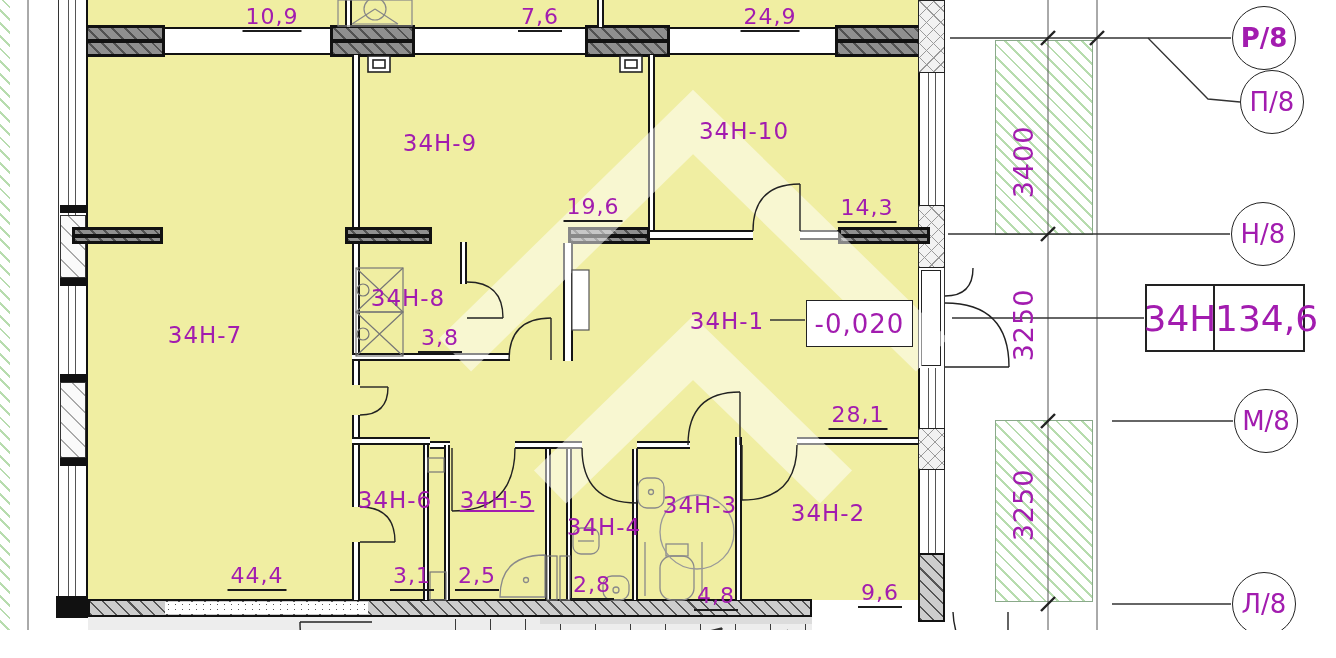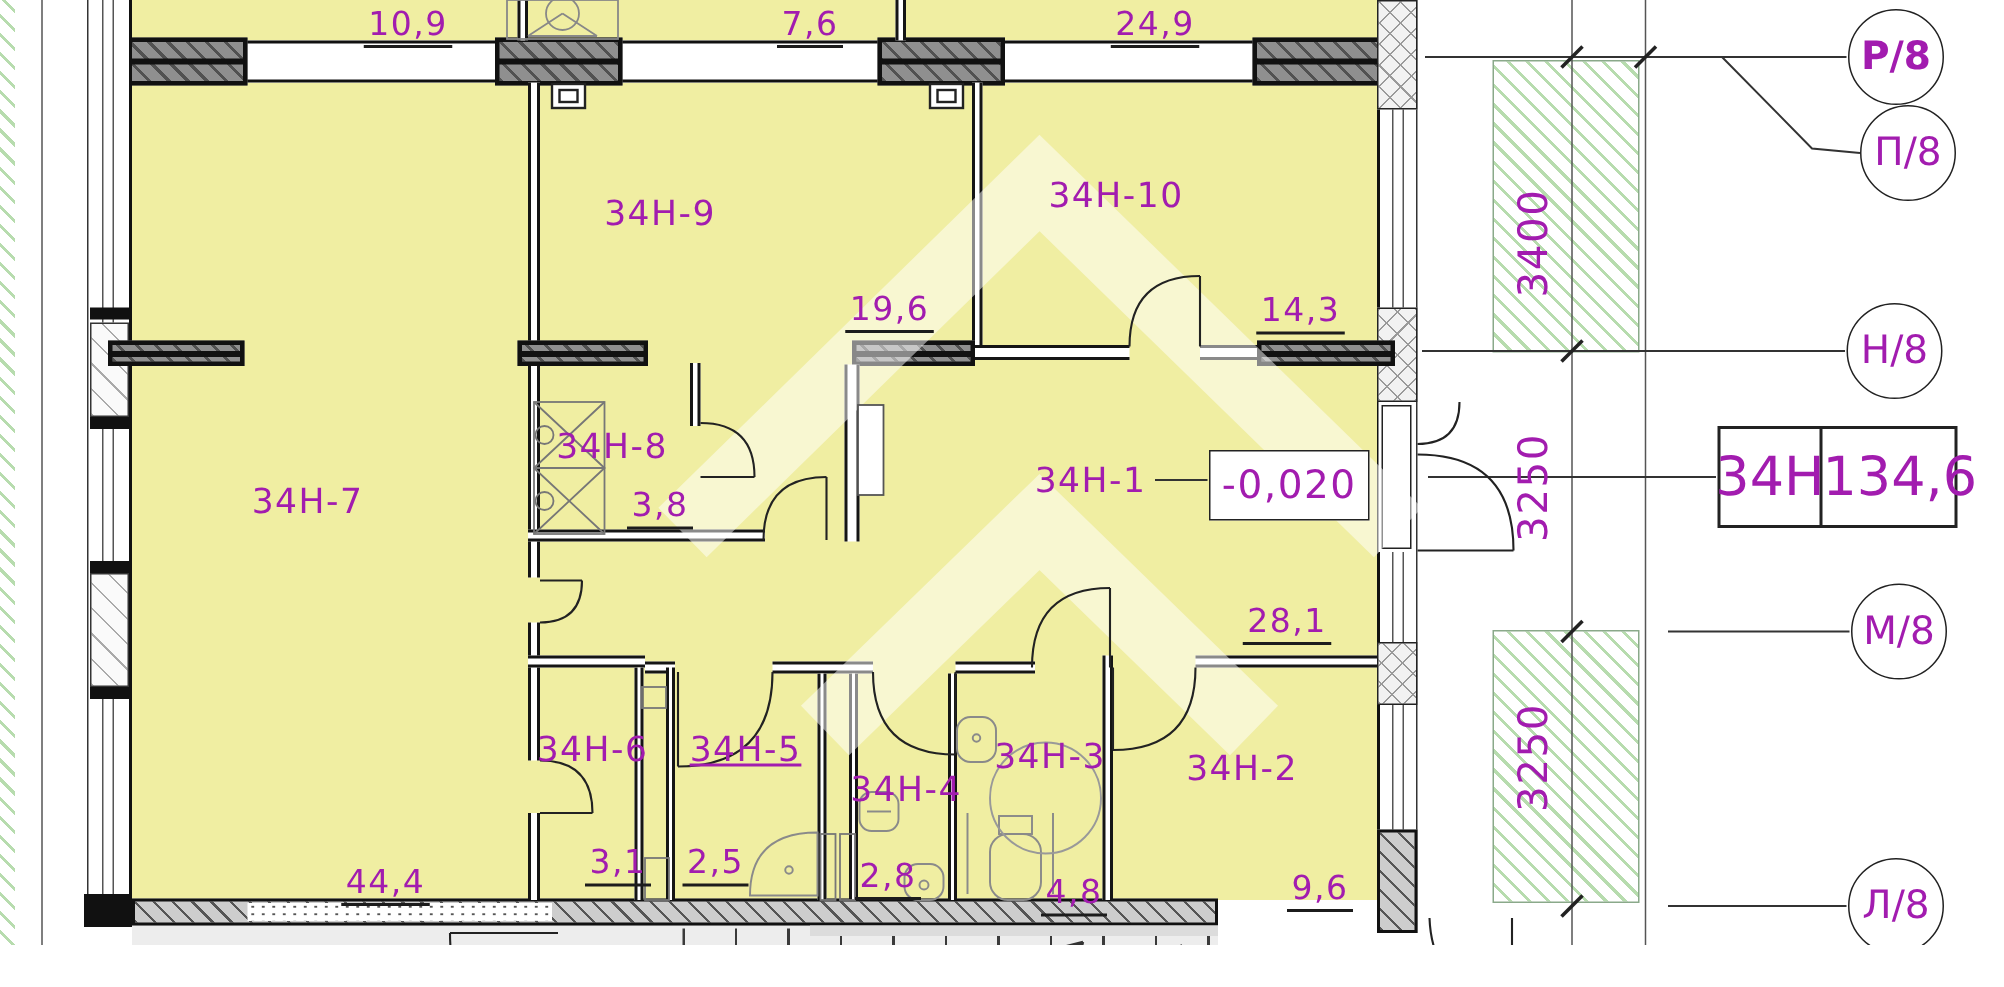--- a/index.html
+++ b/index.html
@@ -232,21 +232,21 @@
   <div class="abs lbl" style="left:440px;top:130px;">34Н-9</div>
   <div class="abs lbl" style="left:744px;top:118px;">34Н-10</div>
   <div class="abs lbl" style="left:408px;top:285px;">34Н-8</div>
   <div class="abs lbl" style="left:727px;top:308px;">34Н-1</div>
   <div class="abs lbl" style="left:395px;top:487px;">34Н-6</div>
   <div class="abs lbl" style="left:497px;top:487px;text-decoration:underline;">34Н-5</div>
   <div class="abs lbl" style="left:604px;top:514px;">34Н-4</div>
   <div class="abs lbl" style="left:700px;top:492px;">34Н-3</div>
   <div class="abs lbl" style="left:828px;top:500px;">34Н-2</div>
 
-  <div class="abs area" style="left:257px;top:576px;">44,4</div>
+  <div class="abs area" style="left:257px;top:563px;">44,4</div>
   <div class="abs area" style="left:593px;top:194px;">19,6</div>
   <div class="abs area" style="left:867px;top:195px;">14,3</div>
   <div class="abs area" style="left:440px;top:325px;">3,8</div>
   <div class="abs area" style="left:858px;top:402px;">28,1</div>
   <div class="abs area" style="left:412px;top:563px;">3,1</div>
   <div class="abs area" style="left:477px;top:563px;">2,5</div>
   <div class="abs area" style="left:592px;top:572px;">2,8</div>
   <div class="abs area" style="left:716px;top:583px;">4,8</div>
   <div class="abs area" style="left:880px;top:580px;">9,6</div>
 

